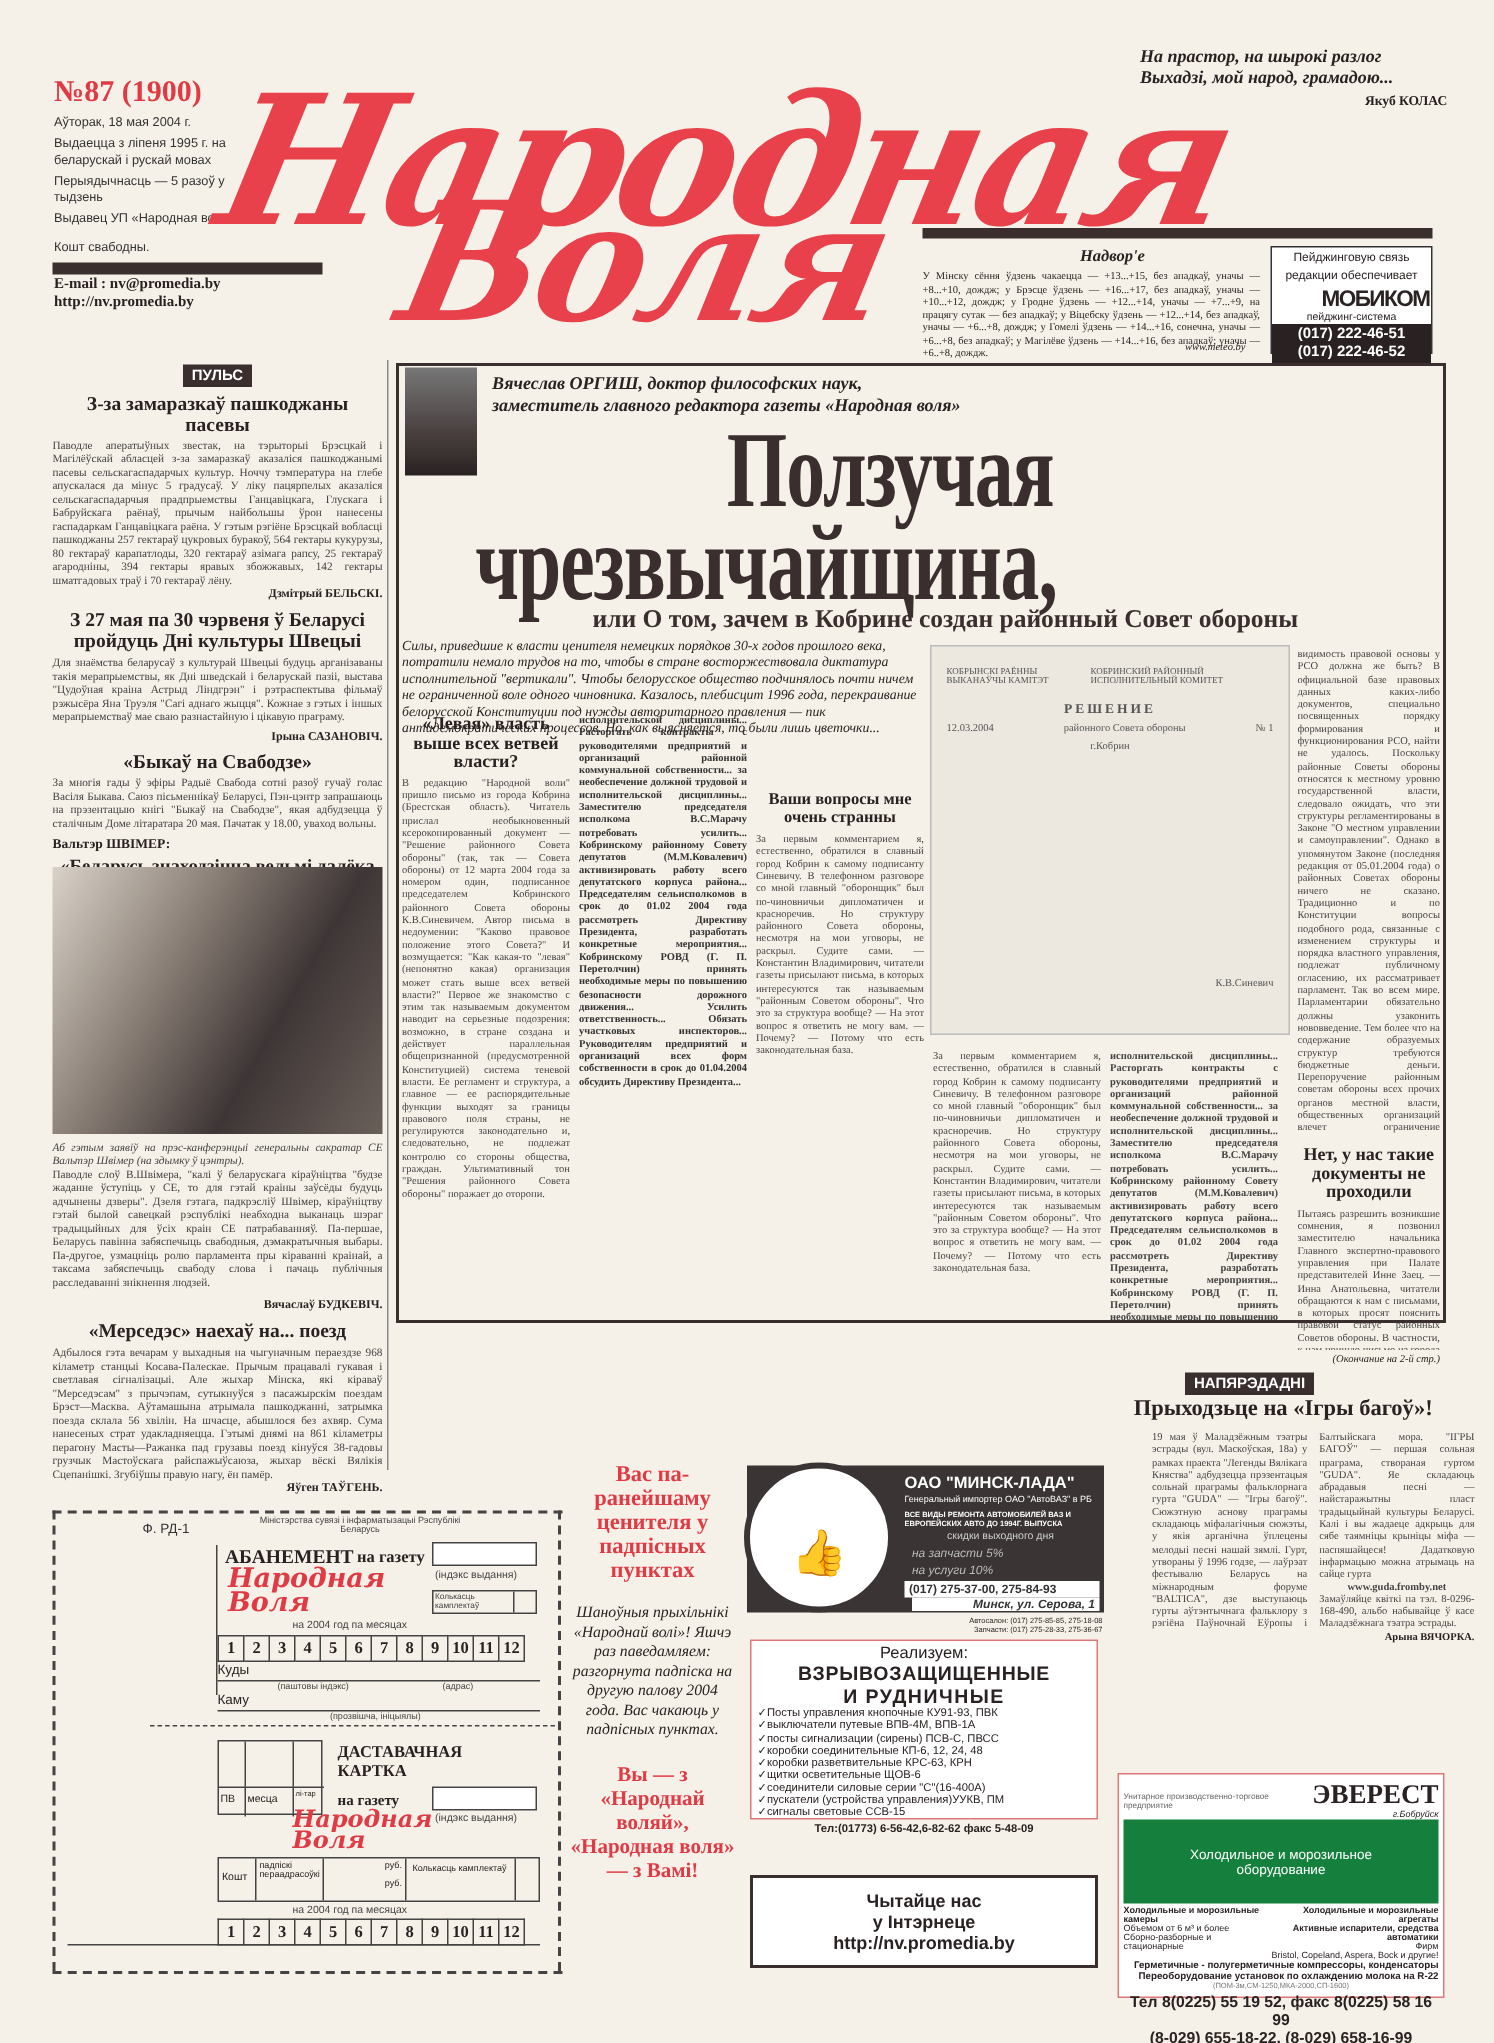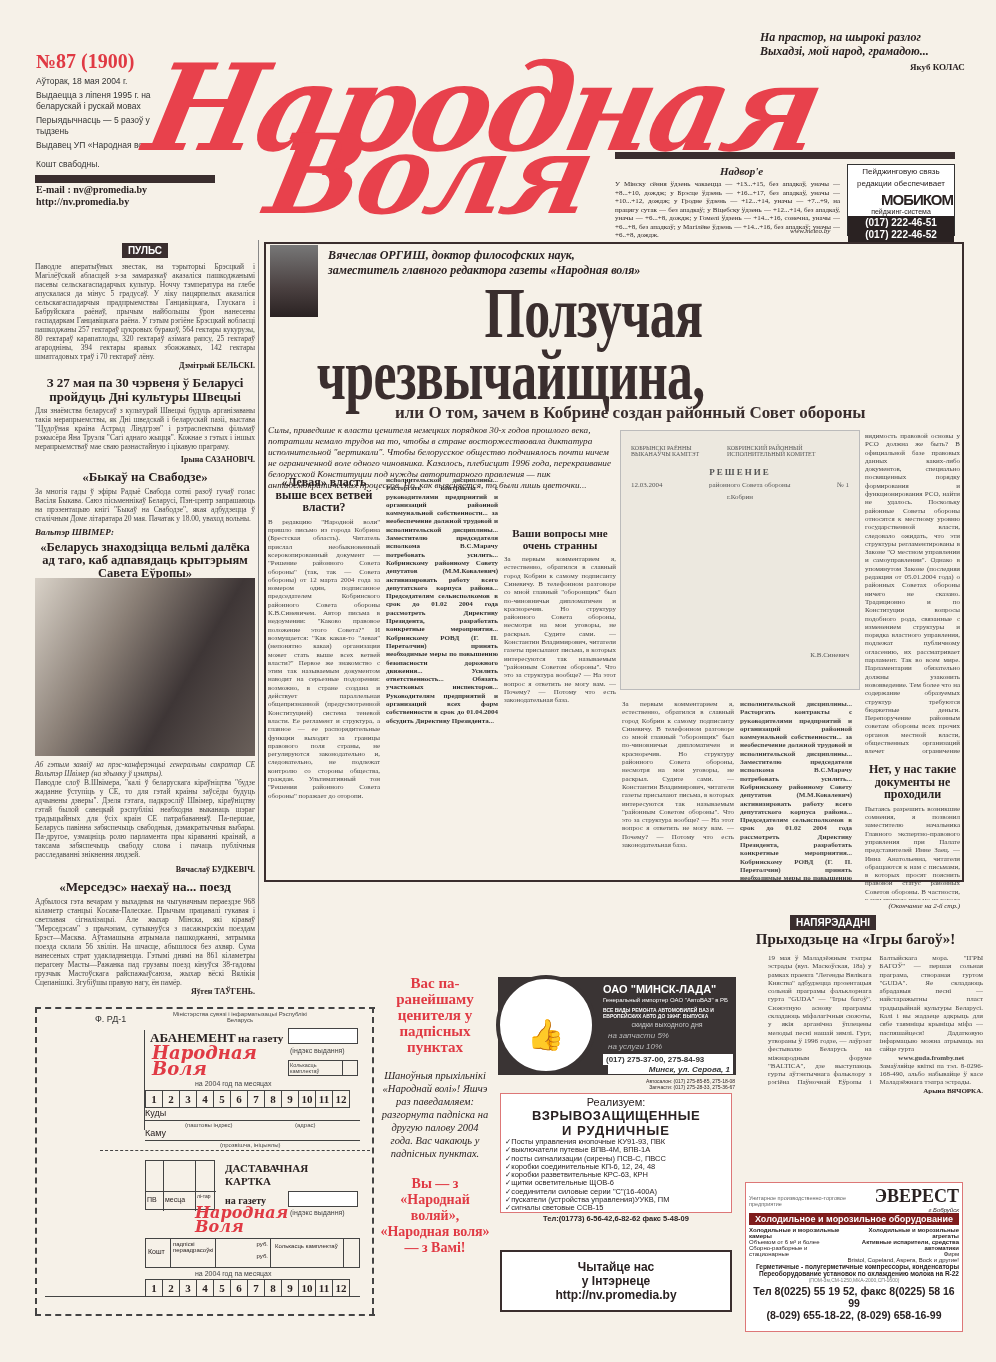--- a/index.html
+++ b/index.html
@@ -84,31 +84,32 @@
   <div class="sub">пейджинг-система</div>
   <div class="phones">
     <div>(017) 222-46-51</div>
     <div>(017) 222-46-52</div>
   </div>
 </div>
 
 <div class="abs col-divider"></div>
 <div class="abs left-col">
   <div style="text-align:center;margin-bottom:4px"><span class="rubric">ПУЛЬС</span></div>
+  <div class="h-art" style="font-size:13px">З-за замаразкаў пашкоджаны пасевы</div>
   <div class="body-text" style="margin-top:3px">Паводле аператыўных звестак, на тэрыторыі Брэсцкай і Магілёўскай абласцей з-за замаразкаў аказаліся пашкоджанымі пасевы сельскагаспадарчых культур. Ноччу тэмпература на глебе апускалася да мінус 5 градусаў. У ліку пацярпелых аказаліся сельскагаспадарчыя прадпрыемствы Ганцавіцкага, Глускага і Бабруйскага раёнаў, прычым найбольшы ўрон нанесены гаспадаркам Ганцавіцкага раёна. У гэтым рэгіёне Брэсцкай вобласці пашкоджаны 257 гектараў цукровых буракоў, 564 гектары кукурузы, 80 гектараў карапатлоды, 320 гектараў азімага рапсу, 25 гектараў агародніны, 394 гектары яравых збожжавых, 142 гектары шматгадовых траў і 70 гектараў лёну.</div>
   <div class="sign">Дзмітрый БЕЛЬСКІ.</div>
 
   <div class="h-art" style="font-size:13px;margin-top:6px">З 27 мая па 30 чэрвеня ў Беларусі пройдуць Дні культуры Швецыі</div>
   <div class="body-text" style="margin-top:3px">Для знаёмства беларусаў з культурай Швецыі будуць арганізаваны такія мерапрыемствы, як Дні шведскай і беларускай пазіі, выстава "Цудоўная краіна Астрыд Ліндгрэн" і рэтраспектыва фільмаў рэжысёра Яна Труэля "Сагі аднаго жыцця". Кожнае з гэтых і іншых мерапрыемстваў мае сваю разнастайную і цікавую праграму.</div>
   <div class="sign" style="margin-top:4px">Ірына САЗАНОВІЧ.</div>
 
   <div class="h-art" style="font-size:13px;margin-top:6px">«Быкаў на Свабодзе»</div>
   <div class="body-text" style="margin-top:3px">За многія гады ў эфіры Радыё Свабода сотні разоў гучаў голас Васіля Быкава. Саюз пісьменнікаў Беларусі, Пэн-цэнтр запрашаюць на прэзентацыю кнігі "Быкаў на Свабодзе", якая адбудзецца ў сталічным Доме літаратара 20 мая. Пачатак у 18.00, уваход вольны.</div>
 
-  <div style="font-style:italic;font-weight:bold;font-size:9px;margin-top:4px">Вальтэр ШВІМЕР:</div>
+  <div style="font-weight:bold;font-size:9px;margin-top:4px">Вальтэр ШВІМЕР:</div>
   <div class="h-art" style="font-size:12.5px;margin-top:4px">«Беларусь знаходзіцца вельмі далёка ад таго, каб адпавядаць крытэрыям Савета Еўропы»</div>
 </div>
 <div class="abs photo"></div>
 <div class="abs" style="left:35px;top:760px;width:220px">
   <div class="body-text" style="font-style:italic">Аб гэтым заявіў на прэс-канферэнцыі генеральны сакратар СЕ Вальтэр Швімер (на здымку ў цэнтры).</div>
   <div class="body-text">Паводле слоў В.Швімера, "калі ў беларускага кіраўніцтва "будзе жаданне ўступіць у СЕ, то для гэтай краіны заўсёды будуць адчынены дзверы". Дзеля гэтага, падкрэсліў Швімер, кіраўніцтву гэтай былой савецкай рэспублікі неабходна выканаць шэраг традыцыйных для ўсіх краін СЕ патрабаванняў. Па-першае, Беларусь павінна забяспечыць свабодныя, дэмакратычныя выбары. Па-другое, узмацніць ролю парламента пры кіраванні краінай, а таксама забяспечыць свабоду слова і пачаць публічныя расследаванні знікнення людзей.</div>
   <div class="sign" style="margin-top:6px">Вячаслаў БУДКЕВІЧ.</div>
   <div class="h-art" style="font-size:13px;margin-top:6px">«Мерседэс» наехаў на... поезд</div>
   <div class="body-text" style="margin-top:3px">Адбылося гэта вечарам у выхадныя на чыгуначным пераездзе 968 кіламетр станцыі Косава-Палескае. Прычым працавалі гукавая і светлавая сігналізацыі. Але жыхар Мінска, які кіраваў "Мерседэсам" з прычэпам, сутыкнуўся з пасажырскім поездам Брэст—Масква. Аўтамашына атрымала пашкоджанні, затрымка поезда склала 56 хвілін. На шчасце, абышлося без ахвяр. Сума нанесеных страт удакладняецца. Гэтымі днямі на 861 кіламетры перагону Масты—Ражанка пад грузавы поезд кінуўся 38-гадовы грузчык Мастоўскага райспажыўсаюза, жыхар вёскі Вялікія Сцепанішкі. Згубіўшы правую нагу, ён памёр.</div>
   <div class="sign">Яўген ТАЎГЕНЬ.</div>
@@ -170,21 +171,21 @@
   <div class="col">Замаўляйце квіткі па тэл. 8-0296-168-490, альбо набывайце ў касе Маладзёжнага тэатра эстрады.</div>
   <div class="sign" style="font-size:7px">Арына ВЯЧОРКА.</div>
 </div>
 
 <div class="abs ad-box" style="left:745px;top:1182px;width:218px;height:150px;padding:3px;font-family:'Liberation Sans',sans-serif">
   <div style="display:flex;justify-content:space-between;align-items:flex-end">
     <span style="font-size:5.5px;color:#666">Унитарное производственно-торговое предприятие</span>
     <span style="font-size:18px;font-weight:bold;font-family:'Liberation Serif',serif">ЭВЕРЕСТ</span>
   </div>
   <div style="font-size:6px;text-align:right;font-style:italic">г.Бобруйск</div>
-  <div style="background:#7f1d1d;color:#fff;font-weight:bold;font-size:9px;text-align:center;padding:1px">Холодильное и морозильное оборудование</div>
+  <div style="background:#15803d;color:#fff;font-weight:normal;font-size:9px;text-align:center;padding:18px">Холодильное и морозильное оборудование</div>
   <div style="display:flex;justify-content:space-between;font-size:6px;margin-top:2px">
     <div>
       <div style="font-weight:bold">Холодильные и морозильные камеры</div>
       <div>Объемом от 6 м³ и более</div>
       <div>Сборно-разборные и стационарные</div>
     </div>
     <div style="text-align:right">
       <div style="font-weight:bold">Холодильные и морозильные агрегаты</div>
       <div style="font-weight:bold">Активные испарители, средства автоматики</div>
       <div>Фирм</div>

